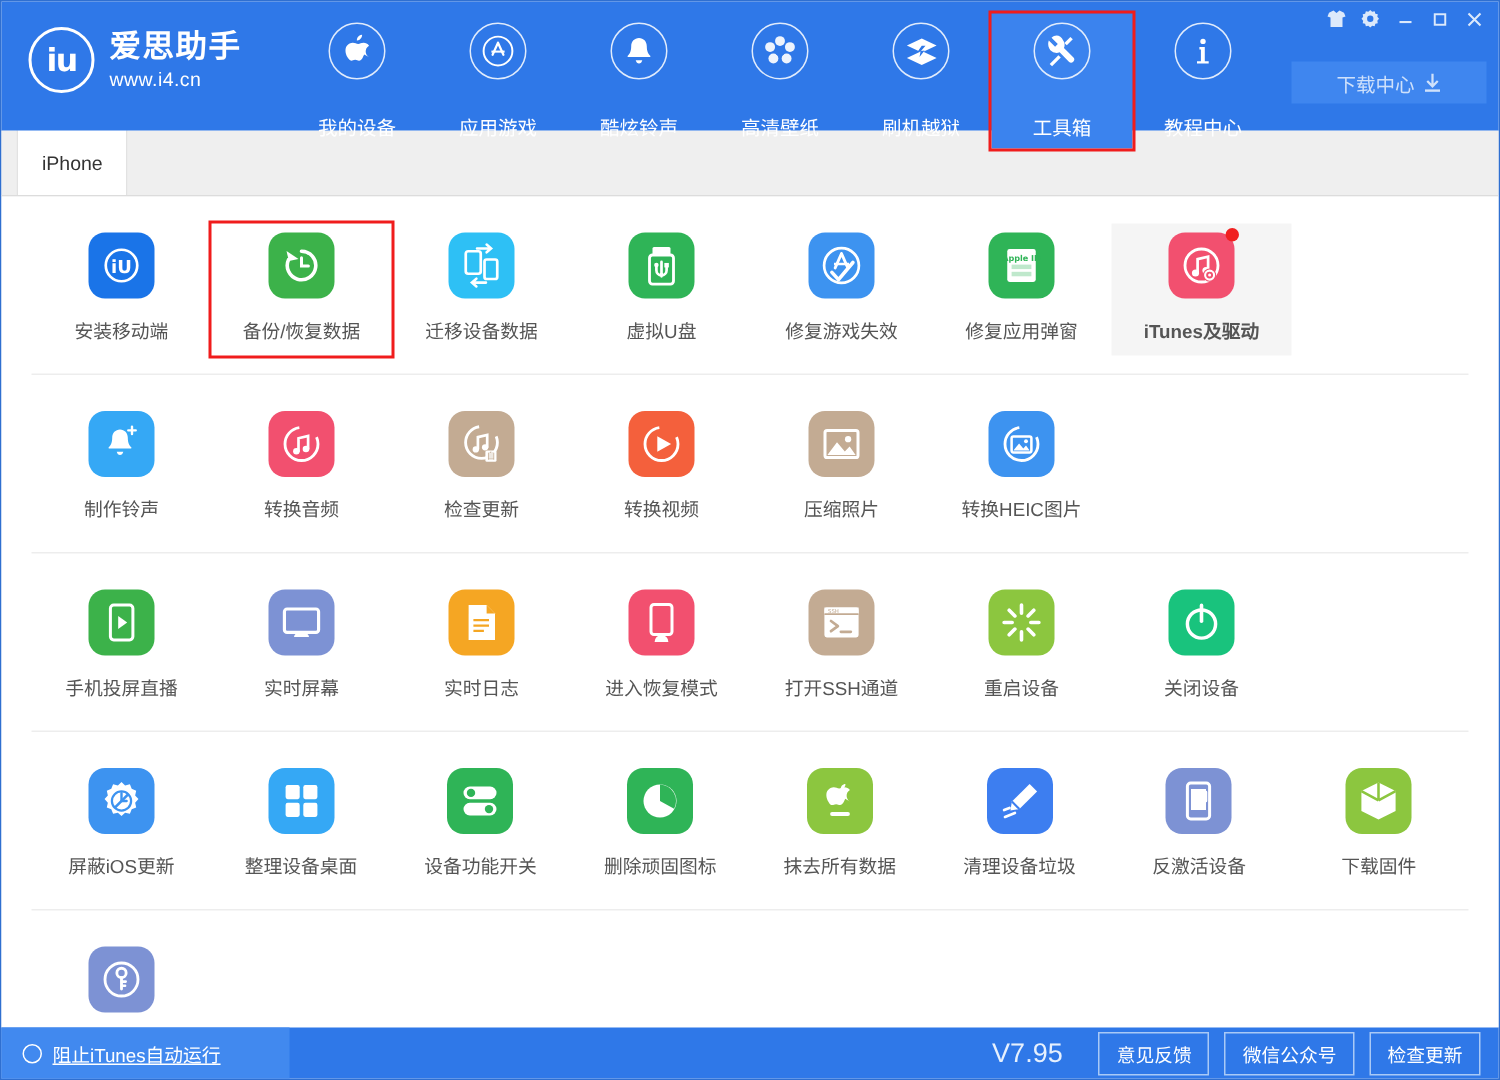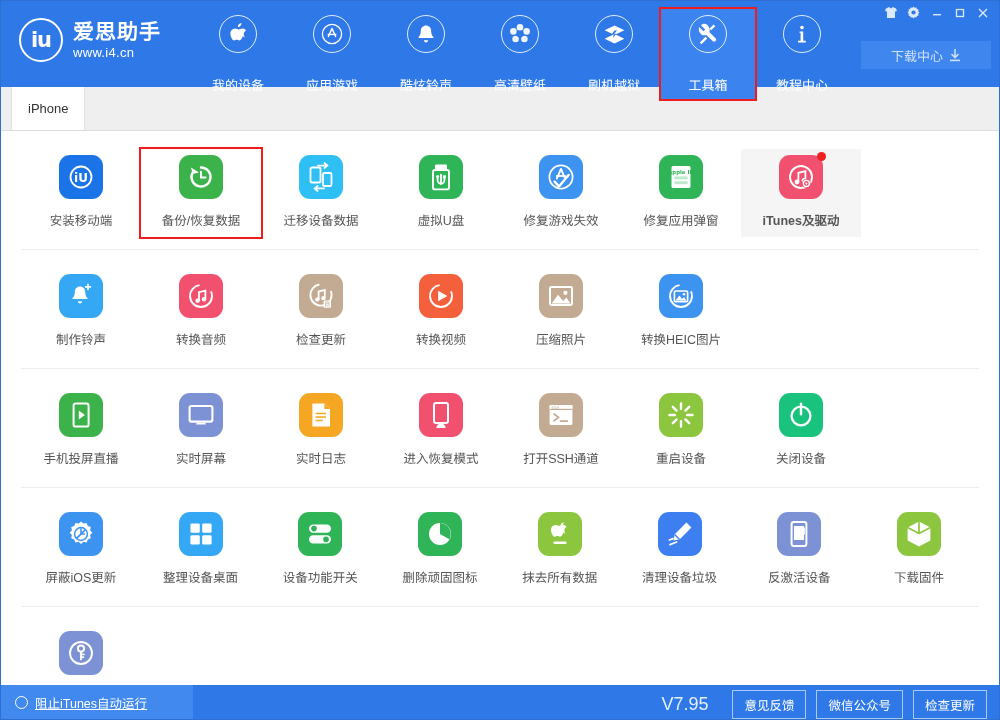--- a/index.html
+++ b/index.html
@@ -144,21 +144,21 @@
   .dot {
     position: absolute; top: -3px; right: -3px;
     width: 9px; height: 9px; border-radius: 50%;
     background: #f02020;
   }
 
   
   .statusbar {
     flex: 0 0 34px; height: 34px;
     background: #2f78e8;
-    display: flex; align-items: flex-end;
+    display: flex; align-items: center;
     position: relative;
   }
   .status-left {
     width: 192px; height: 34px;
     background: #4189ef;
     display: flex; align-items: center;
     gap: 7px; padding-left: 14px;
     cursor: pointer;
   }
   .status-circle {

